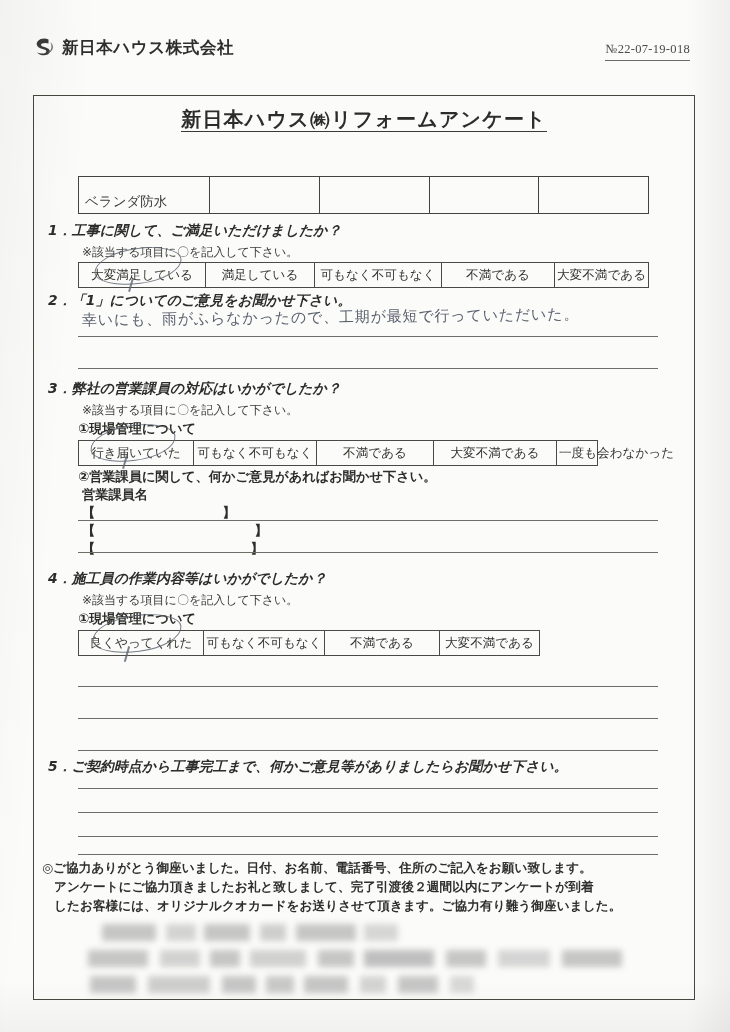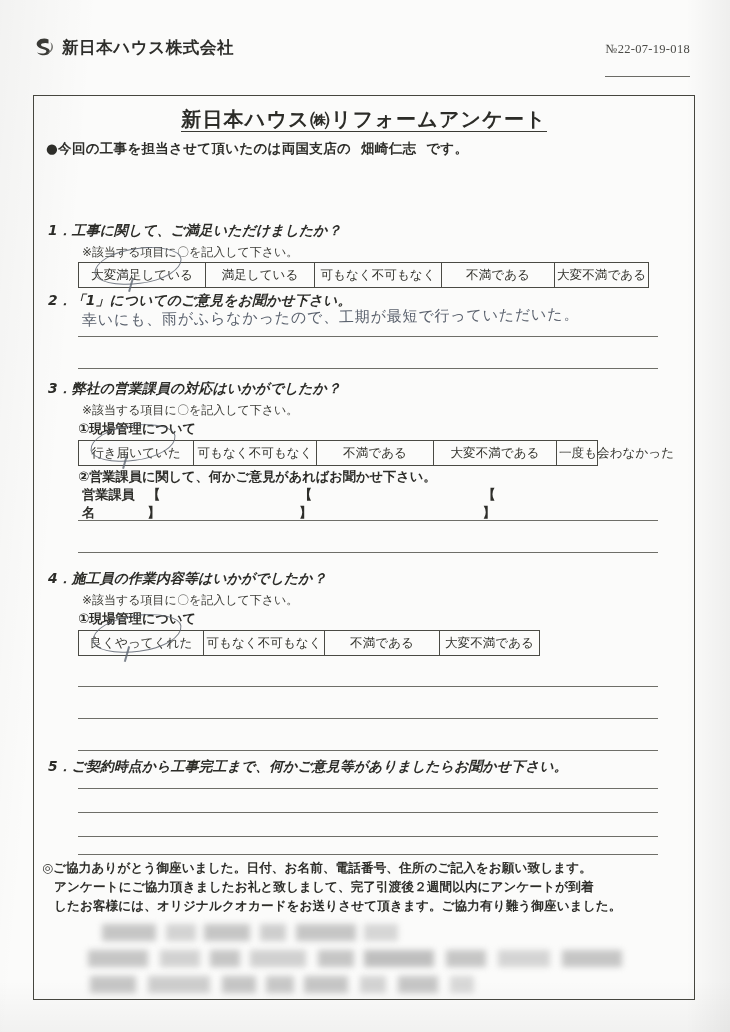--- a/index.html
+++ b/index.html
@@ -55,21 +55,21 @@
     color: #2e2e2b;
     white-space: nowrap;
   }
   #doc-number {
     position: absolute;
     right: 10px;
     top: 7px;
     font-size: 12.5px;
     color: #4a4a46;
     border-bottom: 1px solid #6b6b66;
-    padding-bottom: 19px;
+    padding-bottom: 3px;
     letter-spacing: 0.3px;
     font-family: "Liberation Serif", serif;
   }
 
   
   #frame {
     position: absolute;
     left: 33px;
     top: 95px;
     width: 662px;
@@ -216,20 +216,21 @@
   #staff-name-row {
     position: absolute;
     left: 48px;
     top: 482px;
     width: 580px;
     font-size: 13.2px;
     font-weight: bold;
     color: #2e2e2a;
     display: flex;
     align-items: baseline;
+    flex-direction: column;
   }
   .bracket-pair {
     display: inline-block;
     position: relative;
   }
 
   
   #footer-note {
     position: absolute;
     left: 8px;
@@ -283,24 +284,32 @@
     <div id="doc-number">№22-07-19-018</div>
   </div>
 
   <div id="frame">
     <div id="frame-inner">
 
       <div id="title">
         <span>新日本ハウス㈱リフォームアンケート</span>
       </div>
 
-      <div id="intro">
-        <span>●今回の工事を担当させて頂いたのは両国支店の</span><span class="handname">畑崎仁志</span><span>です。</span>
-      </div>
-
+
+      <table id="worktype-table">
+        <tbody>
+            <tr>
+          <td class="wt-cell-1">ベランダ防水</td>
+          <td></td>
+          <td></td>
+          <td></td>
+          <td></td>
+        </tr>
+      </tbody>
+        </table>
 
       <div class="q-title" style="left:14px; top:126px;">1．工事に関して、ご満足いただけましたか？</div>
       <div class="q-note" style="left:48px; top:148px;">※該当する項目に〇を記入して下さい。</div>
       <table class="opt-table" style="left:44px; top:166px; width:571px;">
         <tbody>
             <tr>
           <td style="width:122px;margin-left:8px;">大変満足している</td>
           <td style="width:104px;">満足している</td>
           <td style="width:122px;">可もなく不可もなく</td>
           <td style="width:108px;">不満である</td>

